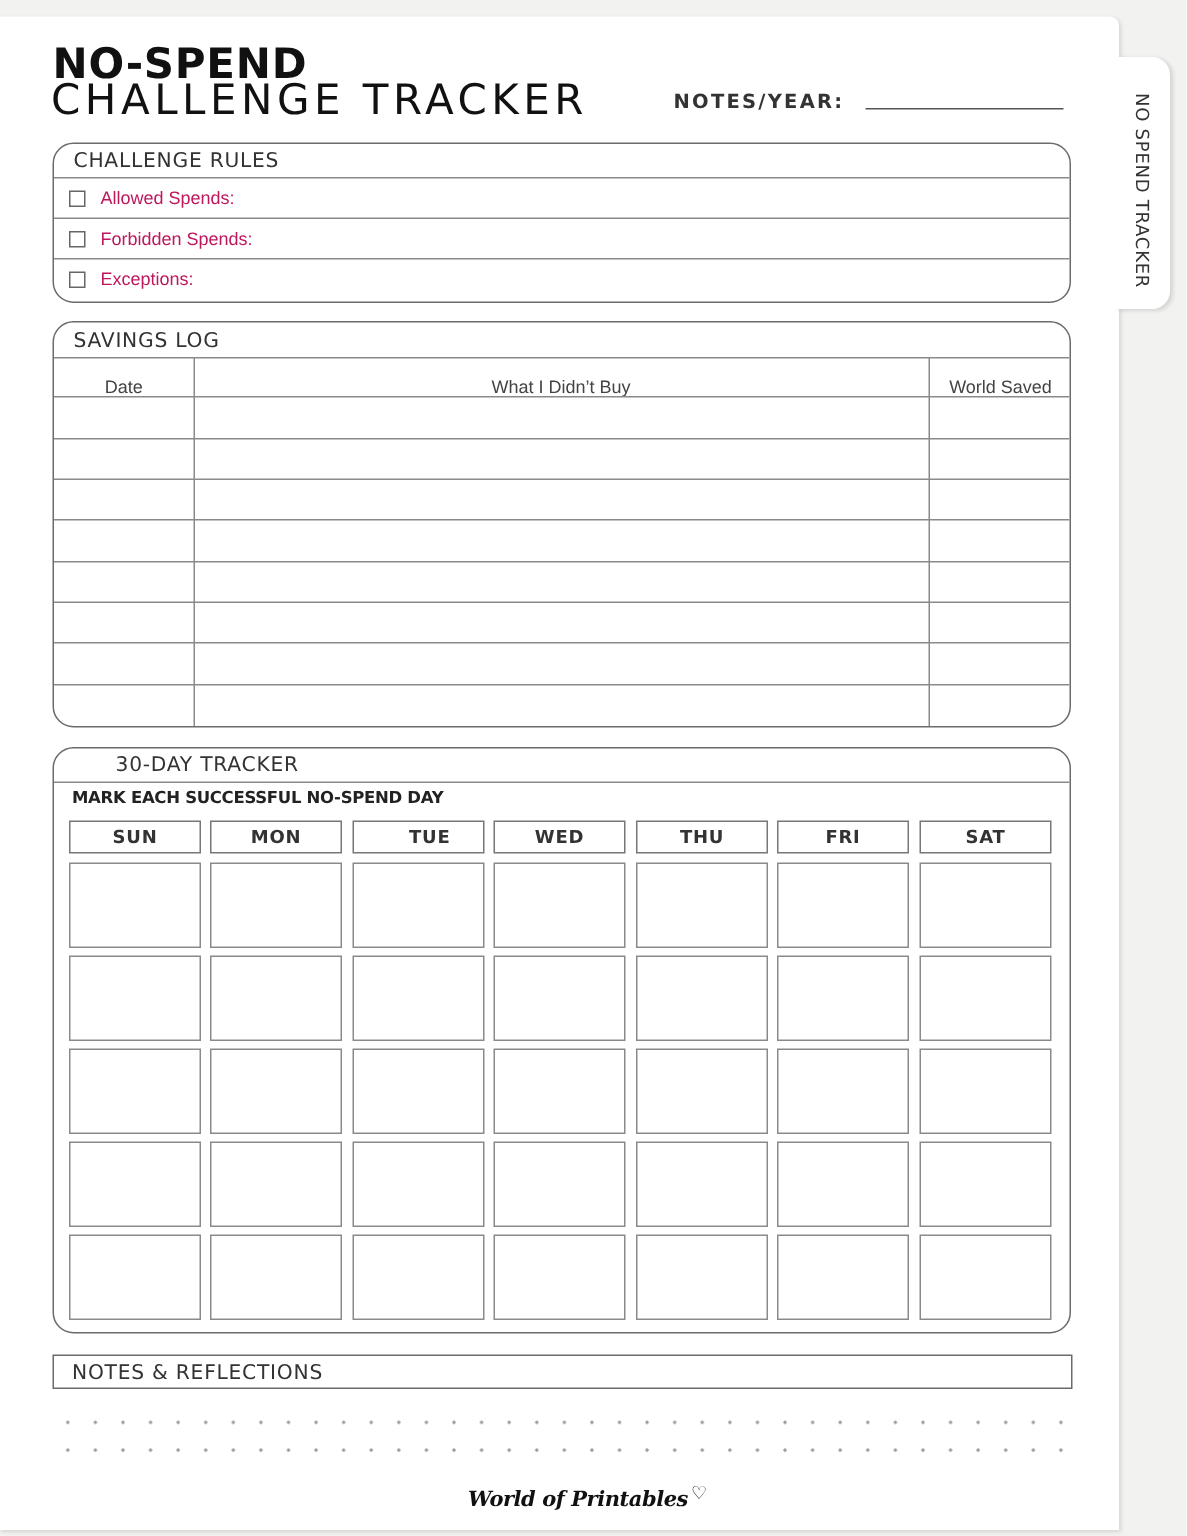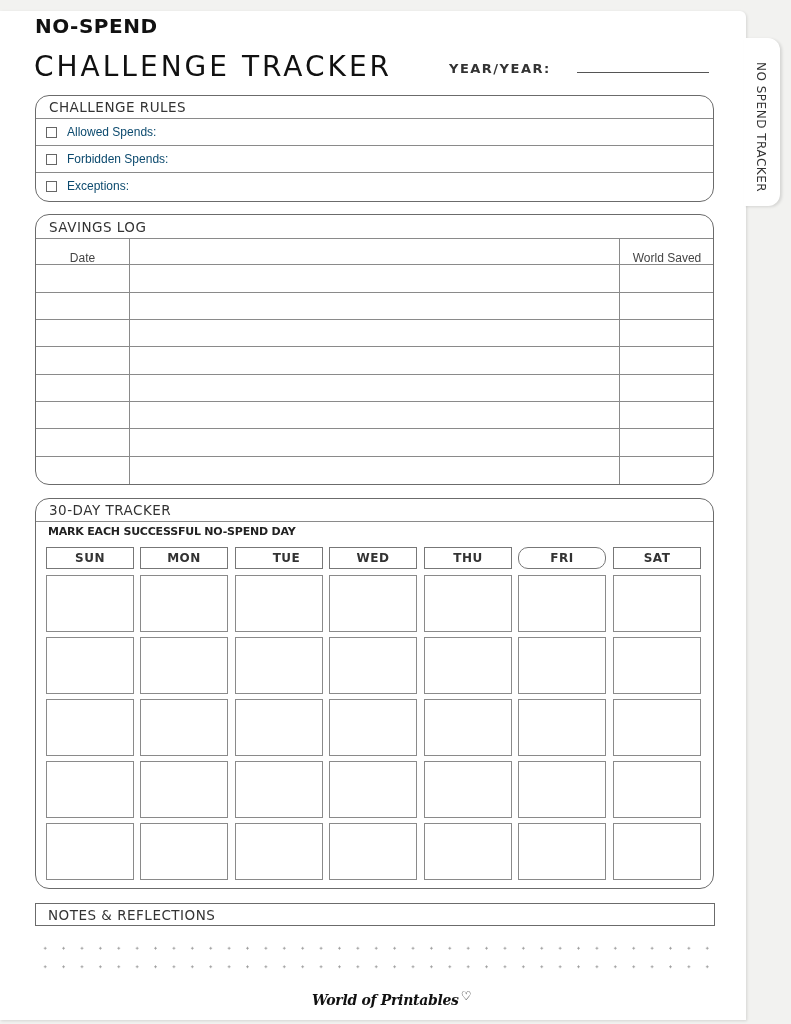--- a/index.html
+++ b/index.html
@@ -21,23 +21,23 @@
     border-top-right-radius: 12px; border-bottom-right-radius: 12px;
     box-shadow: 2px 1px 3px rgba(0,0,0,0.12);
   }
   .side-tab-label {
     position: absolute; left: 10px; top: 24px;
     writing-mode: vertical-rl;
     font-family: "DejaVu Sans", sans-serif;
     font-size: 12px; letter-spacing: 0.5px; color: #333;
   }
   .title-line1 {
-    position: absolute; left: 35px; top: 14px;
-    font-family: "DejaVu Sans", sans-serif; font-weight: bold;
-    font-size: 20px; letter-spacing: 0.5px; color: #111;
+    position: absolute; left: 35px; top: 26px;
+    font-family: "DejaVu Sans", sans-serif; font-weight: bold;
+    font-size: 28px; letter-spacing: 0.5px; color: #111;
   }
   .title-line2 {
     position: absolute; left: 34px; top: 50px;
     font-family: "DejaVu Sans", sans-serif;
     font-size: 28px; letter-spacing: 3px; color: #111;
   }
   .month-label {
     position: absolute; left: 449px; top: 61px;
     font-family: "DejaVu Sans", sans-serif; font-weight: bold;
     font-size: 13px; letter-spacing: 1.5px; color: #333;
@@ -57,21 +57,21 @@
   }
   .hline { position: absolute; left: 0; right: 0; height: 0; border-top: 1px solid #8a8a8a; }
   .vline { position: absolute; top: 0; bottom: 0; width: 0; border-left: 1px solid #8a8a8a; }
 
   
   .rule-row { position: absolute; left: 10px; height: 26px; display: flex; align-items: center; }
   .checkbox {
     width: 11px; height: 11px; border: 1.3px solid #666; box-sizing: border-box;
     margin-right: 10px; background: #fff;
   }
-  .rule-label { font-size: 12px; color: #0c4a6e; }
+  .rule-label { font-size: 12px; color: #be185d; }
 
   
   .th { position: absolute; top: 25px; height: 35px; display: flex; align-items: center; justify-content: center;
         font-size: 12px; color: #444; }
 
   
   .mark-label {
     position: absolute; left: 12px; top: 26px;
     font-family: "DejaVu Sans", sans-serif; font-weight: bold;
     font-size: 11px; color: #222; letter-spacing: -0.2px;
@@ -115,21 +115,21 @@
 
 <div class="page">
 </div>
 
 <div class="side-tab">
   <span class="side-tab-label">NO SPEND TRACKER</span>
 </div>
 
 <div class="title-line1">NO-SPEND</div>
 <div class="title-line2">CHALLENGE TRACKER</div>
-<div class="month-label">YEAR/YEAR:</div>
+<div class="month-label">NOTES/YEAR:</div>
 <div class="month-line"></div>
 
 <div class="section" style="left:35px; top:95px; width:679px; height:107px;">
   <div class="section-title" style="top:3px;">CHALLENGE RULES</div>
   <div class="hline" style="top:22px;"></div>
   <div class="hline" style="top:49px;"></div>
   <div class="hline" style="top:76px;"></div>
 
   <div class="rule-row" style="top:23px;">
     <span class="checkbox"></span>
@@ -143,20 +143,21 @@
     <span class="checkbox"></span>
     <span class="rule-label">Exceptions:</span>
   </div>
 </div>
 
 <div class="section" style="left:35px; top:214px; width:679px; height:271px;">
   <div class="section-title" style="top:4px;">SAVINGS LOG</div>
   <div class="hline" style="top:23px;"></div>
 
   <div class="th" style="left:0; width:93px;">Date</div>
+  <div class="th" style="left:93px; width:490px;">What I Didn’t Buy</div>
   <div class="th" style="left:583px; width:96px;">World Saved</div>
 
   <div class="vline" style="left:93px; top:23px;"></div>
   <div class="vline" style="left:583px; top:23px;"></div>
 
   <div class="hline" style="top:49px;"></div>
   <div class="hline" style="top:77px;"></div>
   <div class="hline" style="top:104px;"></div>
   <div class="hline" style="top:131px;"></div>
   <div class="hline" style="top:159px;"></div>
@@ -168,30 +169,30 @@
   <div style="position:absolute;left:0;right:0;top:78px;height:26px;"></div>
   <div style="position:absolute;left:0;right:0;top:105px;height:26px;"></div>
   <div style="position:absolute;left:0;right:0;top:132px;height:27px;"></div>
   <div style="position:absolute;left:0;right:0;top:160px;height:26px;"></div>
   <div style="position:absolute;left:0;right:0;top:187px;height:26px;"></div>
   <div style="position:absolute;left:0;right:0;top:214px;height:27px;"></div>
   <div style="position:absolute;left:0;right:0;top:242px;height:28px;"></div>
 </div>
 
 <div class="section" style="left:35px; top:498px; width:679px; height:391px;">
-  <div class="section-title" style="top:3px;">30-DAY TRACKER</div>
+  <div class="section-title" style="top:3px;margin-left:28px;">30-DAY TRACKER</div>
   <div class="hline" style="top:22px;"></div>
   <div class="mark-label">MARK EACH SUCCESSFUL NO-SPEND DAY</div>
 
   <div class="day-head" style="left:10px;">SUN</div>
   <div class="day-head" style="left:104px;">MON</div>
   <div class="day-head" style="left:199px;padding-left:15px;">TUE</div>
   <div class="day-head" style="left:293px;">WED</div>
   <div class="day-head" style="left:388px;">THU</div>
-  <div class="day-head" style="left:482px;border-radius:10px;">FRI</div>
+  <div class="day-head" style="left:482px;">FRI</div>
   <div class="day-head" style="left:577px;">SAT</div>
 
   <div id="day-grid">
       <div class="day-cell" style="left: 10px; top: 76px;"></div>
       <div class="day-cell" style="left: 104px; top: 76px;"></div>
       <div class="day-cell" style="left: 199px; top: 76px;"></div>
       <div class="day-cell" style="left: 293px; top: 76px;"></div>
       <div class="day-cell" style="left: 388px; top: 76px;"></div>
       <div class="day-cell" style="left: 482px; top: 76px;"></div>
       <div class="day-cell" style="left: 577px; top: 76px;"></div>

